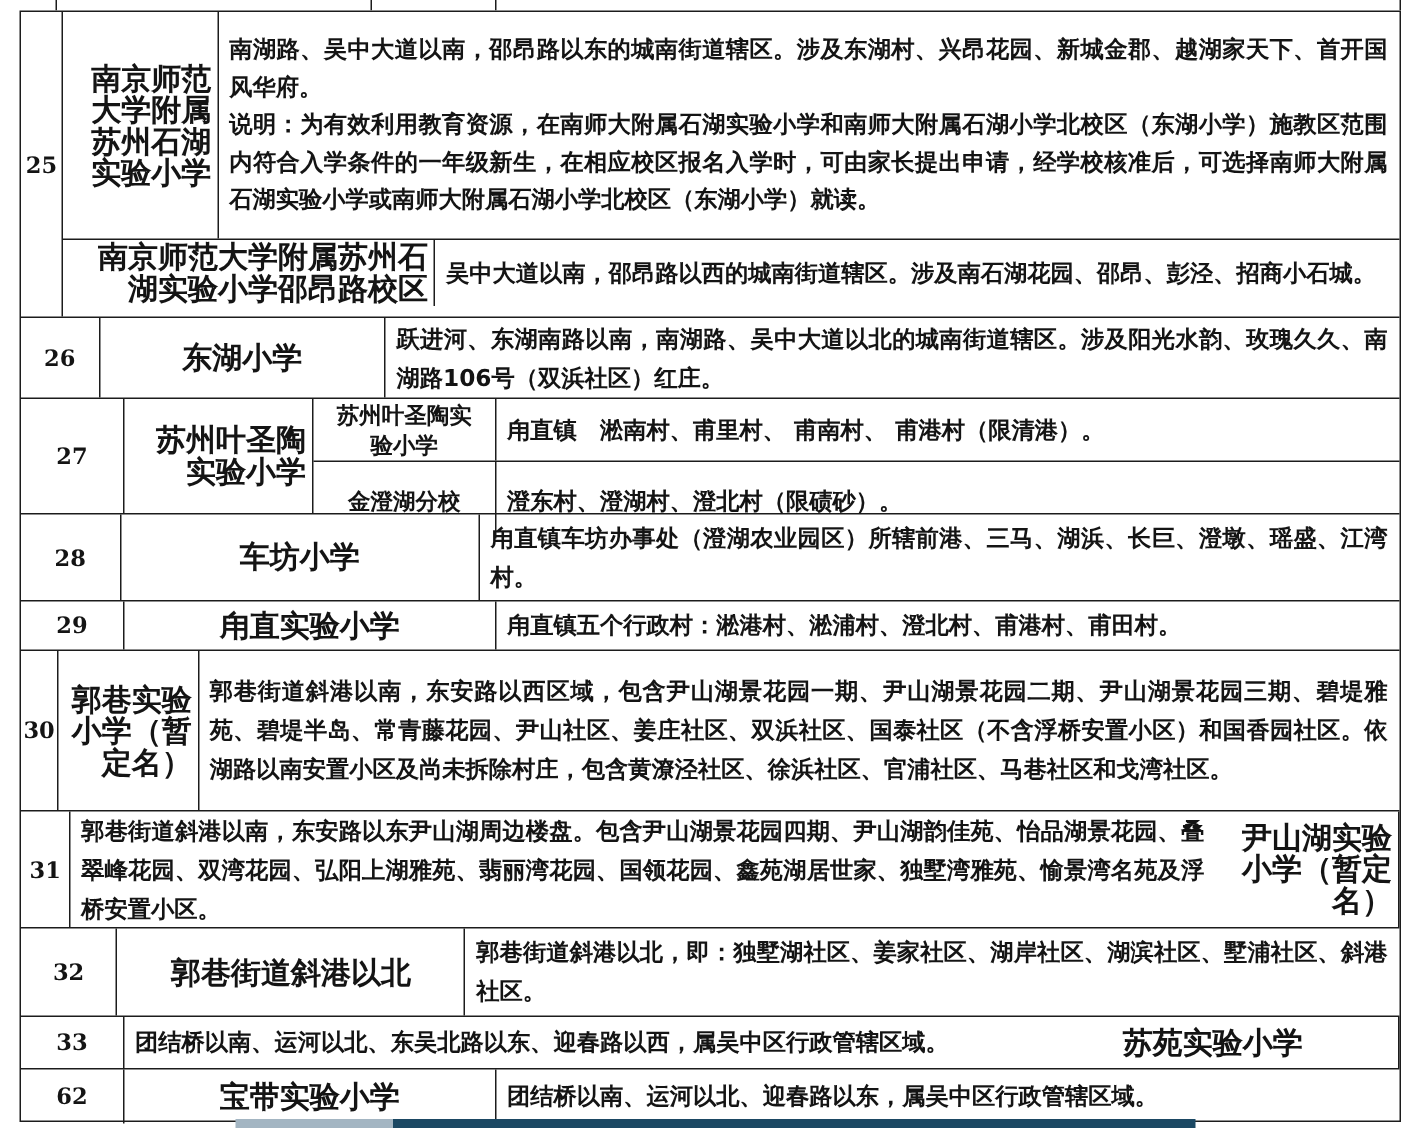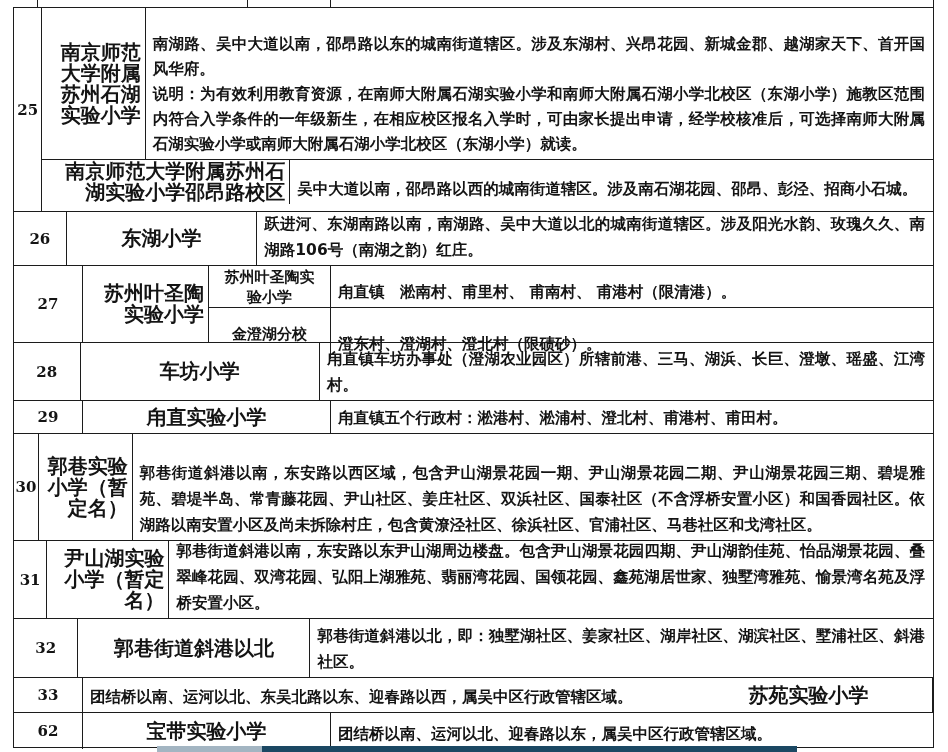--- a/index.html
+++ b/index.html
@@ -33,21 +33,21 @@
   }
   .name27{width:126px}
   .sub{
     width:122px;font-weight:700;font-size:15px;line-height:20px;
     text-align:center;padding:2px 9px;
   }
   .desc{
     flex:1 1 auto;border-right:none;
     font-weight:700;font-size:15.5px;line-height:26px;
     padding:2px 8px 2px 7px;
-    display:flex;flex-direction:column;justify-content:flex-end;
+    display:flex;flex-direction:column;justify-content:center;
     align-items:flex-start;text-align:justify;
   }
   .desc.tight{line-height:25px}
   .vstack{flex:1 1 auto;display:flex;flex-direction:column;min-width:0}
   .srow{display:flex;flex:none}
   .srow + .srow{border-top:1px solid var(--border)}
   .sliver{
     position:absolute;top:0;width:1px;height:7px;
     background:var(--border);
   }
@@ -86,21 +86,21 @@
           <div>吴中大道以南，邵昂路以西的城南街道辖区。涉及南石湖花园、邵昂、彭泾、招商小石城。</div>
         </div>
       </div>
     </div>
   </div>
 
   <div class="trow" style="height:54px">
     <div class="cell num">26</div>
     <div class="cell name">东湖小学</div>
     <div class="cell desc">
-      <div>跃进河、东湖南路以南，南湖路、吴中大道以北的城南街道辖区。涉及阳光水韵、玫瑰久久、南湖路106号（南湖之韵）红庄。</div>
+      <div>跃进河、东湖南路以南，南湖路、吴中大道以北的城南街道辖区。涉及阳光水韵、玫瑰久久、南湖路106号（双浜社区）红庄。</div>
     </div>
   </div>
 
   <div class="trow" style="height:77px">
     <div class="cell num">27</div>
     <div class="cell name name27">苏州叶圣陶实验小学</div>
     <div class="vstack">
       <div class="srow" style="height:41px">
         <div class="cell sub">苏州叶圣陶实验小学</div>
         <div class="cell desc">
@@ -135,24 +135,24 @@
   <div class="trow" style="height:107px">
     <div class="cell num">30</div>
     <div class="cell name">郭巷实验小学（暂定名）</div>
     <div class="cell desc">
       <div>郭巷街道斜港以南，东安路以西区域，包含尹山湖景花园一期、尹山湖景花园二期、尹山湖景花园三期、碧堤雅苑、碧堤半岛、常青藤花园、尹山社区、姜庄社区、双浜社区、国泰社区（不含浮桥安置小区）和国香园社区。依湖路以南安置小区及尚未拆除村庄，包含黄潦泾社区、徐浜社区、官浦社区、马巷社区和戈湾社区。</div>
     </div>
   </div>
 
   <div class="trow" style="height:78px">
     <div class="cell num">31</div>
-    <div class="cell name">尹山湖实验小学（暂定名）</div>
     <div class="cell desc">
       <div>郭巷街道斜港以南，东安路以东尹山湖周边楼盘。包含尹山湖景花园四期、尹山湖韵佳苑、怡品湖景花园、叠翠峰花园、双湾花园、弘阳上湖雅苑、翡丽湾花园、国领花园、鑫苑湖居世家、独墅湾雅苑、愉景湾名苑及浮桥安置小区。</div>
     </div>
+    <div class="cell name">尹山湖实验小学（暂定名）</div>
   </div>
 
   <div class="trow" style="height:59px">
     <div class="cell num">32</div>
     <div class="cell name">郭巷街道斜港以北</div>
     <div class="cell desc">
       <div>郭巷街道斜港以北，即：独墅湖社区、姜家社区、湖岸社区、湖滨社区、墅浦社区、斜港社区。</div>
     </div>
   </div>
 

